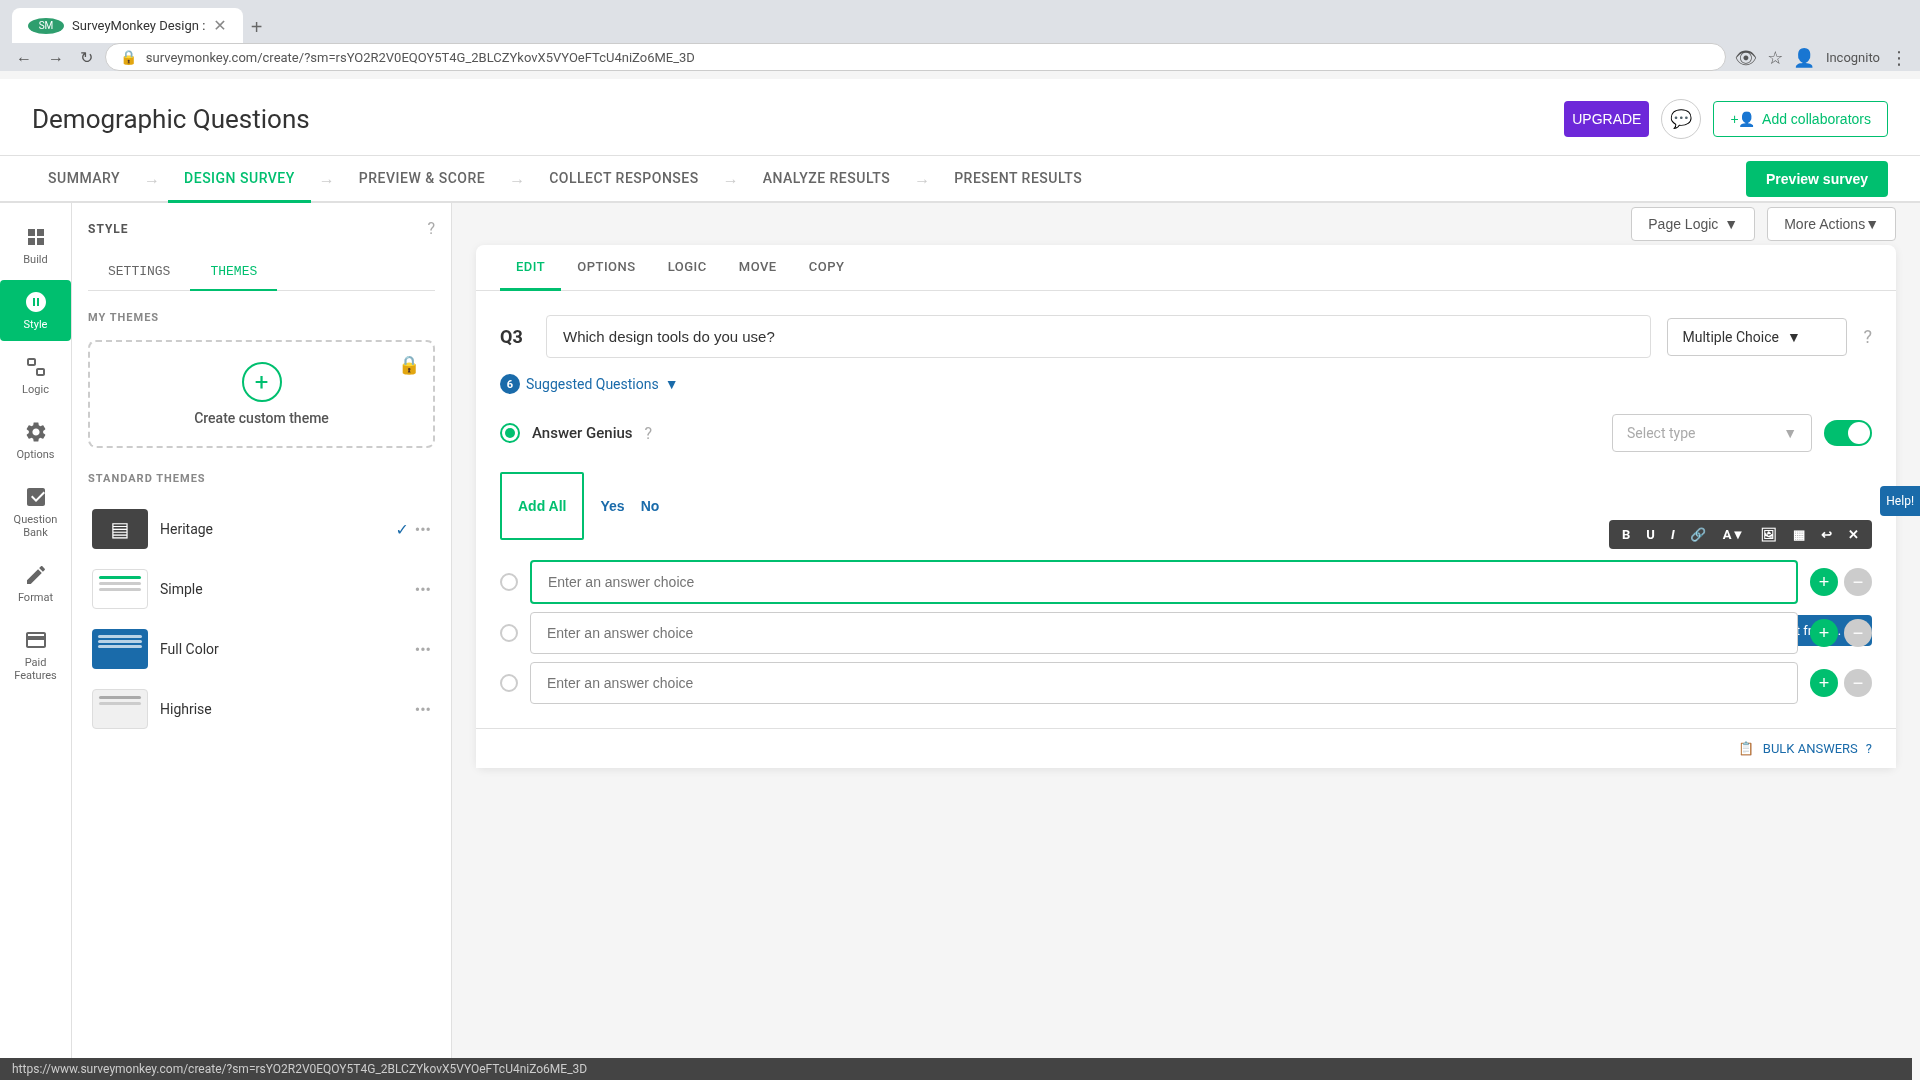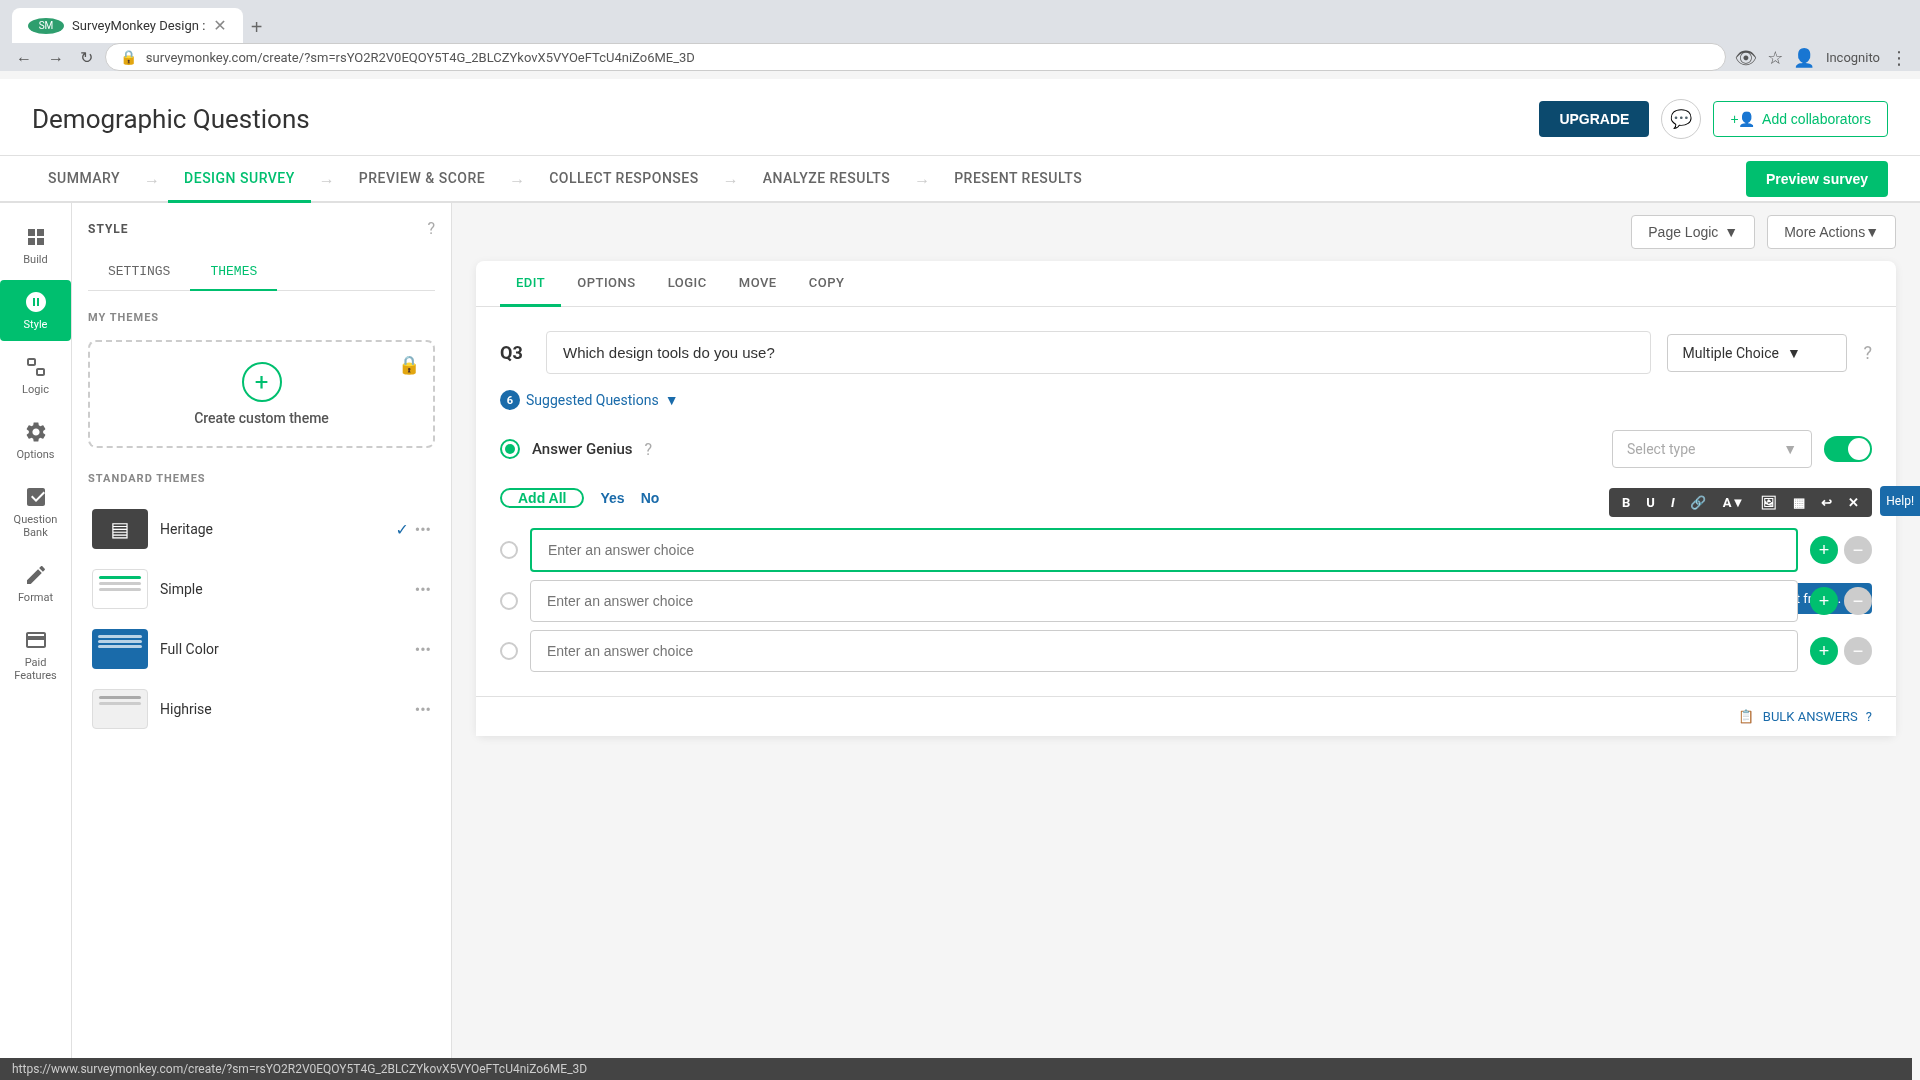--- a/index.html
+++ b/index.html
@@ -18,21 +18,21 @@
     .browser-tab-new { background: none; border: none; color: #666; font-size: 20px; cursor: pointer; padding: 4px 8px; }
     .browser-icons { display: flex; align-items: center; gap: 10px; color: #555; }
 
     
     .app { background: white; min-height: calc(1080px - 85px); }
 
     
     .app-header { padding: 20px 32px 16px; display: flex; align-items: center; justify-content: space-between; border-bottom: 1px solid #e0e0e0; }
     .app-title { font-size: 26px; font-weight: 400; color: #333; }
     .header-actions { display: flex; align-items: center; gap: 12px; }
-    .btn-upgrade { background: #0c4a6e; color: white; border: none; padding: 10px 20px; border-radius: 4px; font-weight: 700; font-size: 14px; cursor: pointer; }
+    .btn-upgrade { background: #6d28d9; color: white; border: none; padding: 10px 8px; border-radius: 4px; font-weight: 400; font-size: 14px; cursor: pointer; }
     .btn-comment { background: none; border: 1px solid #ccc; border-radius: 50%; width: 40px; height: 40px; cursor: pointer; display: flex; align-items: center; justify-content: center; color: #555; font-size: 18px; }
     .btn-collaborators { background: none; border: 1px solid #00bf6f; color: #00bf6f; border-radius: 4px; padding: 9px 16px; cursor: pointer; font-size: 14px; display: flex; align-items: center; gap: 6px; }
 
     
     .nav-tabs { display: flex; align-items: center; padding: 0 32px; border-bottom: 2px solid #e0e0e0; background: white; gap: 8px; }
     .nav-tab { padding: 14px 16px; color: #666; cursor: pointer; font-size: 14px; font-weight: 500; text-transform: uppercase; letter-spacing: 0.5px; display: flex; align-items: center; gap: 8px; white-space: nowrap; border-bottom: 3px solid transparent; margin-bottom: -2px; }
     .nav-tab.active { color: #00bf6f; border-bottom-color: #00bf6f; }
     .nav-arrow { color: #ccc; font-size: 16px; }
     .btn-preview-survey { background: #00bf6f; color: white; border: none; padding: 10px 20px; border-radius: 4px; font-size: 14px; font-weight: 600; cursor: pointer; margin-left: auto; }
 
@@ -72,21 +72,21 @@
     .theme-preview-fullcolor { background: #1a6baa; display: flex; flex-direction: column; gap: 2px; padding: 6px; }
     .theme-preview-line-white { height: 3px; background: white; border-radius: 2px; opacity: 0.7; }
     .theme-preview-highrise { background: #f0f0f0; border: 1px solid #ddd; display: flex; flex-direction: column; gap: 3px; padding: 6px; }
     .theme-name { flex: 1; font-size: 14px; color: #333; }
     .theme-actions { display: flex; align-items: center; gap: 6px; }
     .theme-check { color: #1a6baa; font-size: 16px; }
     .theme-more { color: #aaa; cursor: pointer; font-size: 16px; }
 
     
     .main-content { flex: 1; overflow-y: auto; background: #f5f5f5; }
-    .main-toolbar { display: flex; justify-content: flex-end; padding: 12px 24px; gap: 12px; background: #f5f5f5; }
+    .main-toolbar { display: flex; justify-content: flex-end; padding: 4px 24px; gap: 12px; background: #f5f5f5; }
     .btn-page-logic { background: white; border: 1px solid #ccc; border-radius: 4px; padding: 8px 16px; cursor: pointer; display: flex; align-items: center; gap: 6px; font-size: 14px; color: #555; }
     .btn-more-actions { background: white; border: 1px solid #ccc; border-radius: 4px; padding: 8px 16px; cursor: pointer; display: flex; align-items: center; font-size: 14px; color: #555; }
 
     .question-card { background: white; border-radius: 8px; margin: 0 24px 16px; box-shadow: 0 2px 8px rgba(0,0,0,0.08); }
 
     
     .question-tabs { display: flex; border-bottom: 1px solid #e0e0e0; padding: 0 24px; }
     .q-tab { padding: 14px 16px; color: #666; cursor: pointer; font-size: 13px; font-weight: 500; text-transform: uppercase; letter-spacing: 0.5px; border-bottom: 3px solid transparent; margin-bottom: -1px; }
     .q-tab.active { color: #00bf6f; border-bottom-color: #00bf6f; }
 
@@ -106,21 +106,21 @@
     .radio-outer { width: 20px; height: 20px; border-radius: 50%; border: 2px solid #00bf6f; display: flex; align-items: center; justify-content: center; flex-shrink: 0; }
     .radio-inner { width: 10px; height: 10px; background: #00bf6f; border-radius: 50%; }
     .answer-genius-label { font-size: 15px; color: #333; font-weight: 500; }
     .answer-genius-help { color: #aaa; font-size: 16px; cursor: pointer; }
     .select-type-dropdown { display: flex; align-items: center; border: 1px solid #ccc; border-radius: 4px; padding: 10px 14px; cursor: pointer; gap: 8px; min-width: 200px; font-size: 14px; color: #aaa; background: white; margin-left: auto; }
     .toggle-switch { width: 48px; height: 26px; background: #00bf6f; border-radius: 13px; position: relative; cursor: pointer; }
     .toggle-knob { width: 22px; height: 22px; background: white; border-radius: 50%; position: absolute; top: 2px; right: 2px; }
 
     
     .add-all-row { display: flex; align-items: center; gap: 16px; margin-bottom: 20px; }
-    .btn-add-all { background: white; border: 2px solid #00bf6f; color: #00bf6f; border-radius: 11px; padding: 0 16px; font-size: 14px; font-weight: 600; cursor: pointer; }
+    .btn-add-all { background: white; border: 2px solid #00bf6f; color: #00bf6f; border-radius: 2px; padding: 24px 16px; font-size: 14px; font-weight: 600; cursor: pointer; }
     .btn-yes { background: none; border: none; color: #1a6baa; font-size: 14px; font-weight: 600; cursor: pointer; }
     .btn-no { background: none; border: none; color: #1a6baa; font-size: 14px; font-weight: 600; cursor: pointer; }
 
     
     .answer-choices { display: flex; flex-direction: column; gap: 8px; }
     .answer-choice-row { display: flex; align-items: center; gap: 12px; position: relative; }
     .choice-radio { width: 18px; height: 18px; border-radius: 50%; border: 2px solid #ccc; flex-shrink: 0; }
     .choice-input { flex: 1; border: 1px solid #ccc; border-radius: 4px; padding: 12px 16px; font-size: 14px; color: #999; outline: none; }
     .choice-input.focused { border-color: #00bf6f; border-width: 2px; }
     .choice-actions { display: flex; gap: 6px; }

